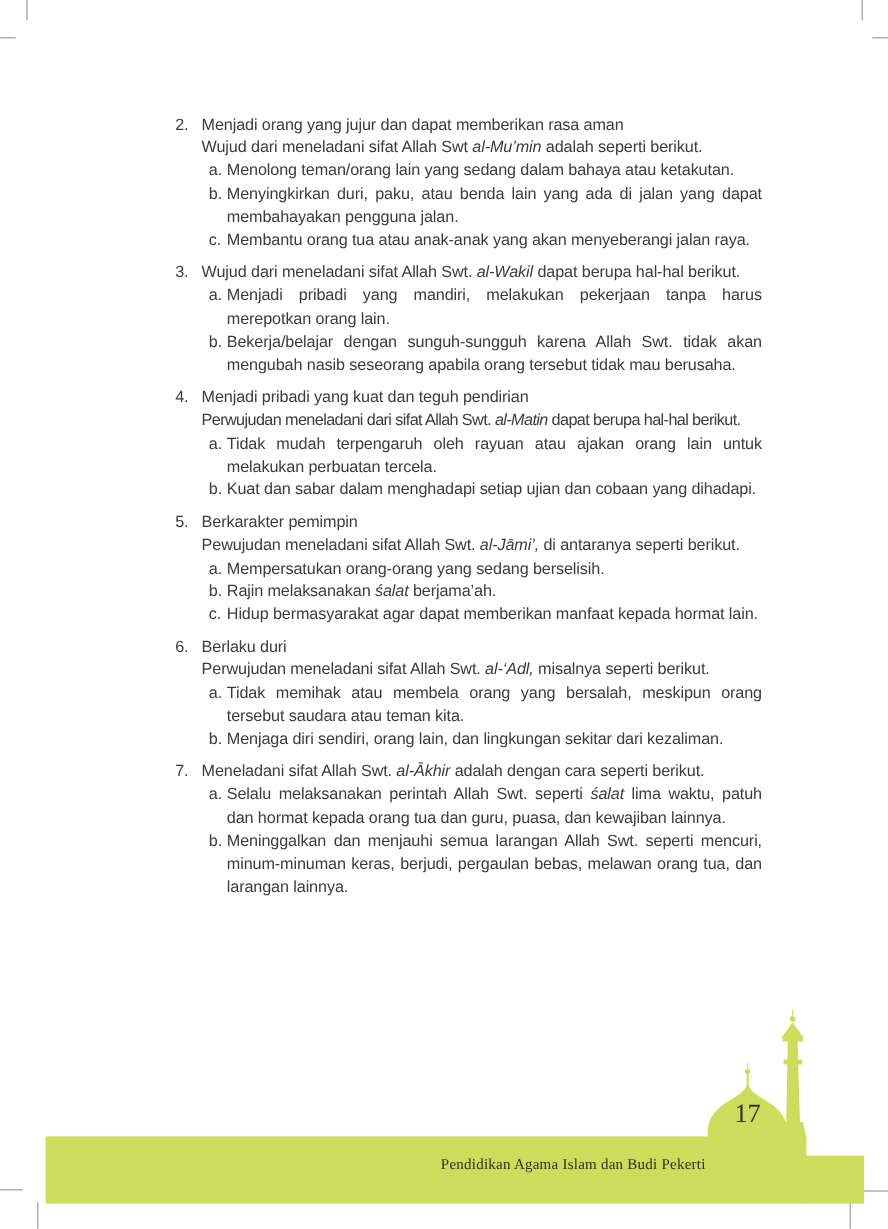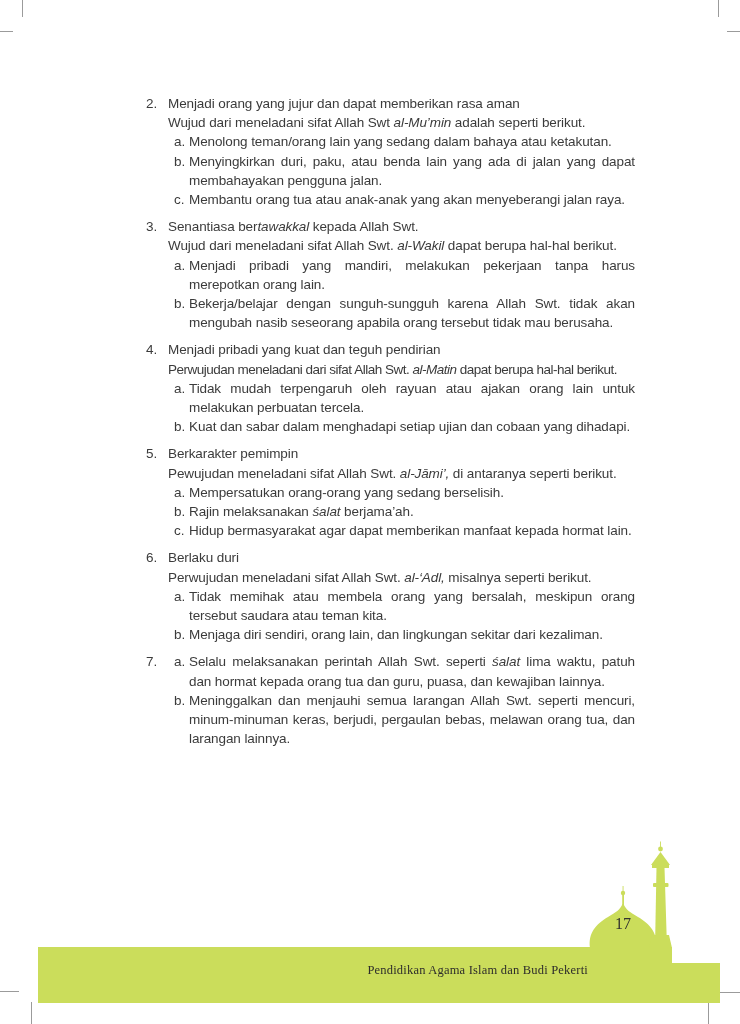--- a/index.html
+++ b/index.html
@@ -51,21 +51,21 @@
     font-family:"Liberation Serif",serif;
     font-size:12.5px;letter-spacing:0.2px;
     color:var(--footer-ink);
     white-space:nowrap;
     margin-top:40px;
   }
   .page-num{
     position:absolute;top:915px;left:605px;width:36px;
     text-align:center;
     font-family:"Liberation Serif",serif;
-    font-size:16px;color:#32322f;
+    font-size:22px;color:#32322f;
   }
   .mosque{position:absolute;left:0;top:840px;width:740px;height:170px;}
 </style>
 </head>
 <body>
 
 <div class="cm cm-tl-v"></div>
 <div class="cm cm-tl-h"></div>
 <div class="cm cm-tr-v"></div>
 <div class="cm cm-tr-h"></div>
@@ -91,21 +91,20 @@
       </div>
       <div class="sub">
         <span class="letter">c.</span>
         <p class="subtext"><span>Membantu orang tua atau anak-anak yang akan menyeberangi jalan raya.</span><i></i><span></span></p>
       </div>
     </div>
   </section>
 
   <section class="item">
     <span class="num">3.</span>
-    <p class="title"><span>Senantiasa ber</span><i>tawakkal</i><span> kepada Allah Swt.</span></p>
     <p class="intro"><span>Wujud dari meneladani sifat Allah Swt. </span><i>al-Wakil</i><span> dapat berupa hal-hal berikut.</span></p>
     <div class="subs">
       <div class="sub">
         <span class="letter">a.</span>
         <p class="subtext"><span>Menjadi pribadi yang mandiri, melakukan pekerjaan tanpa harus merepotkan orang lain.</span><i></i><span></span></p>
       </div>
       <div class="sub">
         <span class="letter">b.</span>
         <p class="subtext"><span>Bekerja/belajar dengan sunguh-sungguh karena Allah Swt. tidak akan mengubah nasib seseorang apabila orang tersebut tidak mau berusaha.</span><i></i><span></span></p>
       </div>
@@ -159,20 +158,21 @@
       </div>
       <div class="sub">
         <span class="letter">b.</span>
         <p class="subtext"><span>Menjaga diri sendiri, orang lain, dan lingkungan sekitar dari kezaliman.</span><i></i><span></span></p>
       </div>
     </div>
   </section>
 
   <section class="item">
     <span class="num">7.</span>
+    <p class="intro"><span>Meneladani sifat Allah Swt. </span><i>al-Ākhir</i><span> adalah dengan cara seperti berikut.</span></p>
     <div class="subs">
       <div class="sub">
         <span class="letter">a.</span>
         <p class="subtext"><span>Selalu melaksanakan perintah Allah Swt. seperti </span><i>śalat</i><span> lima waktu, patuh dan hormat kepada orang tua dan guru, puasa, dan kewajiban lainnya.</span></p>
       </div>
       <div class="sub">
         <span class="letter">b.</span>
         <p class="subtext"><span>Meninggalkan dan menjauhi semua larangan Allah Swt. seperti mencuri, minum-minuman keras, berjudi, pergaulan bebas, melawan orang tua, dan larangan lainnya.</span><i></i><span></span></p>
       </div>
     </div>

